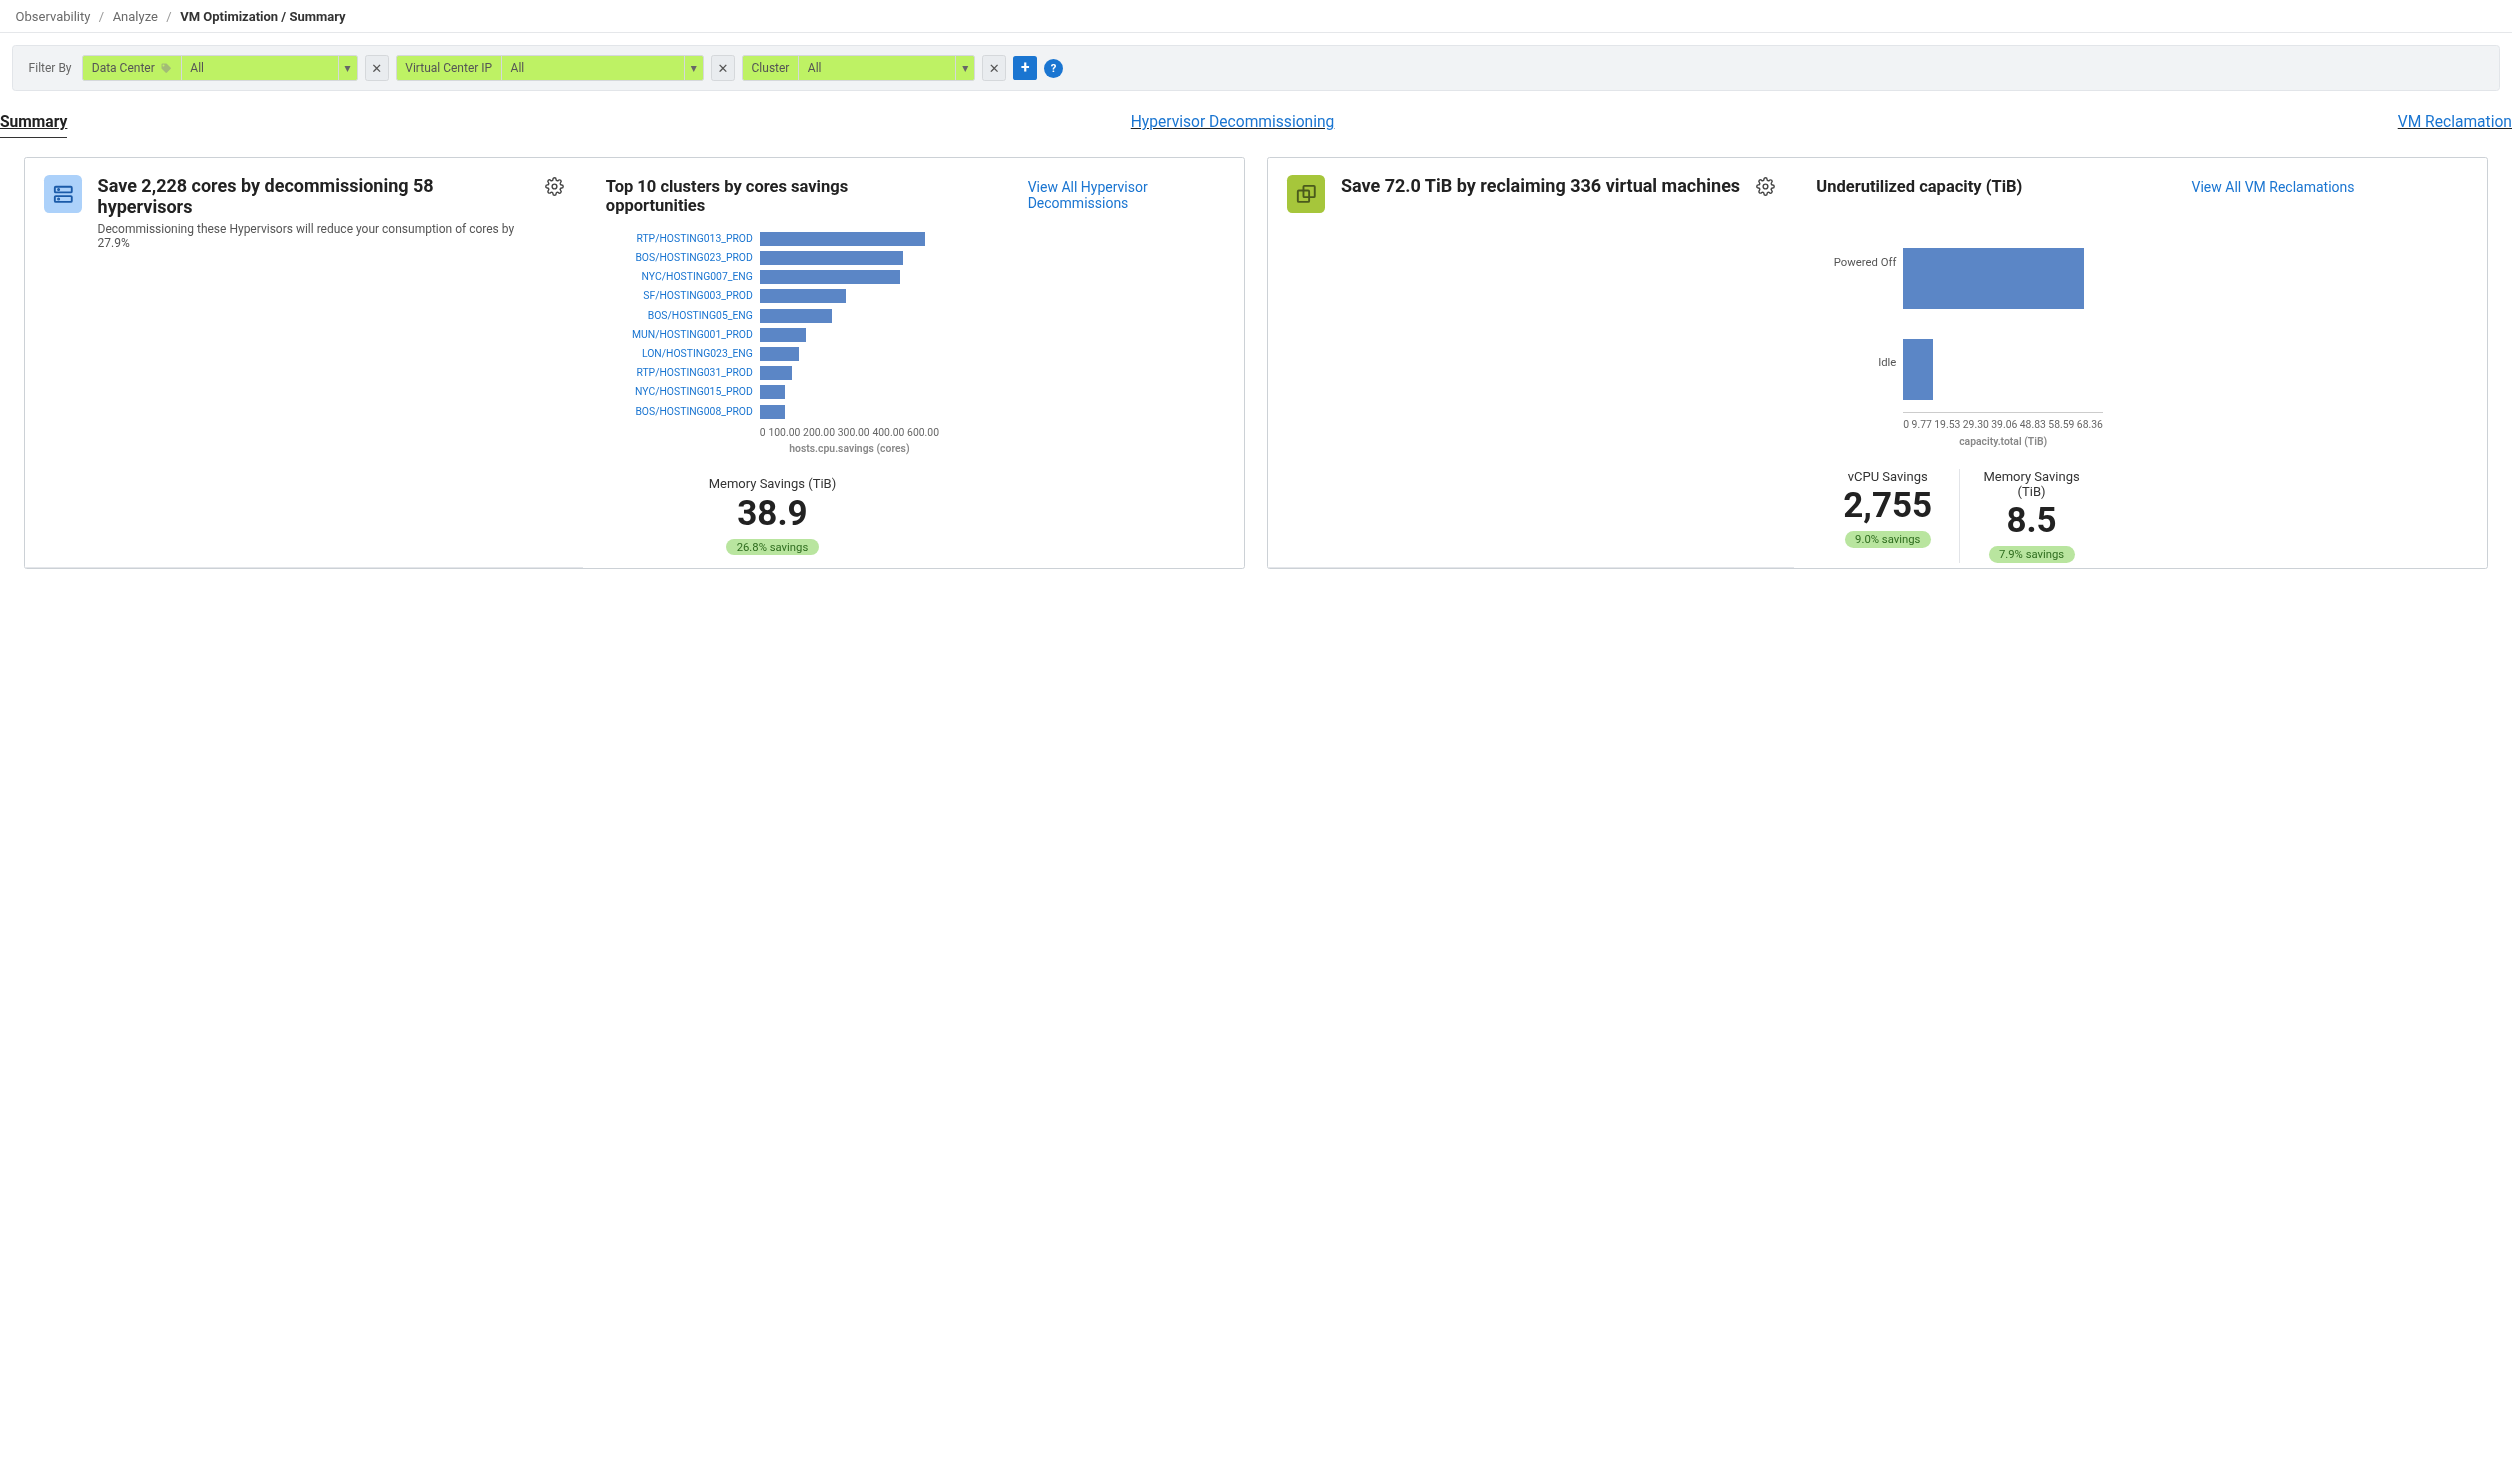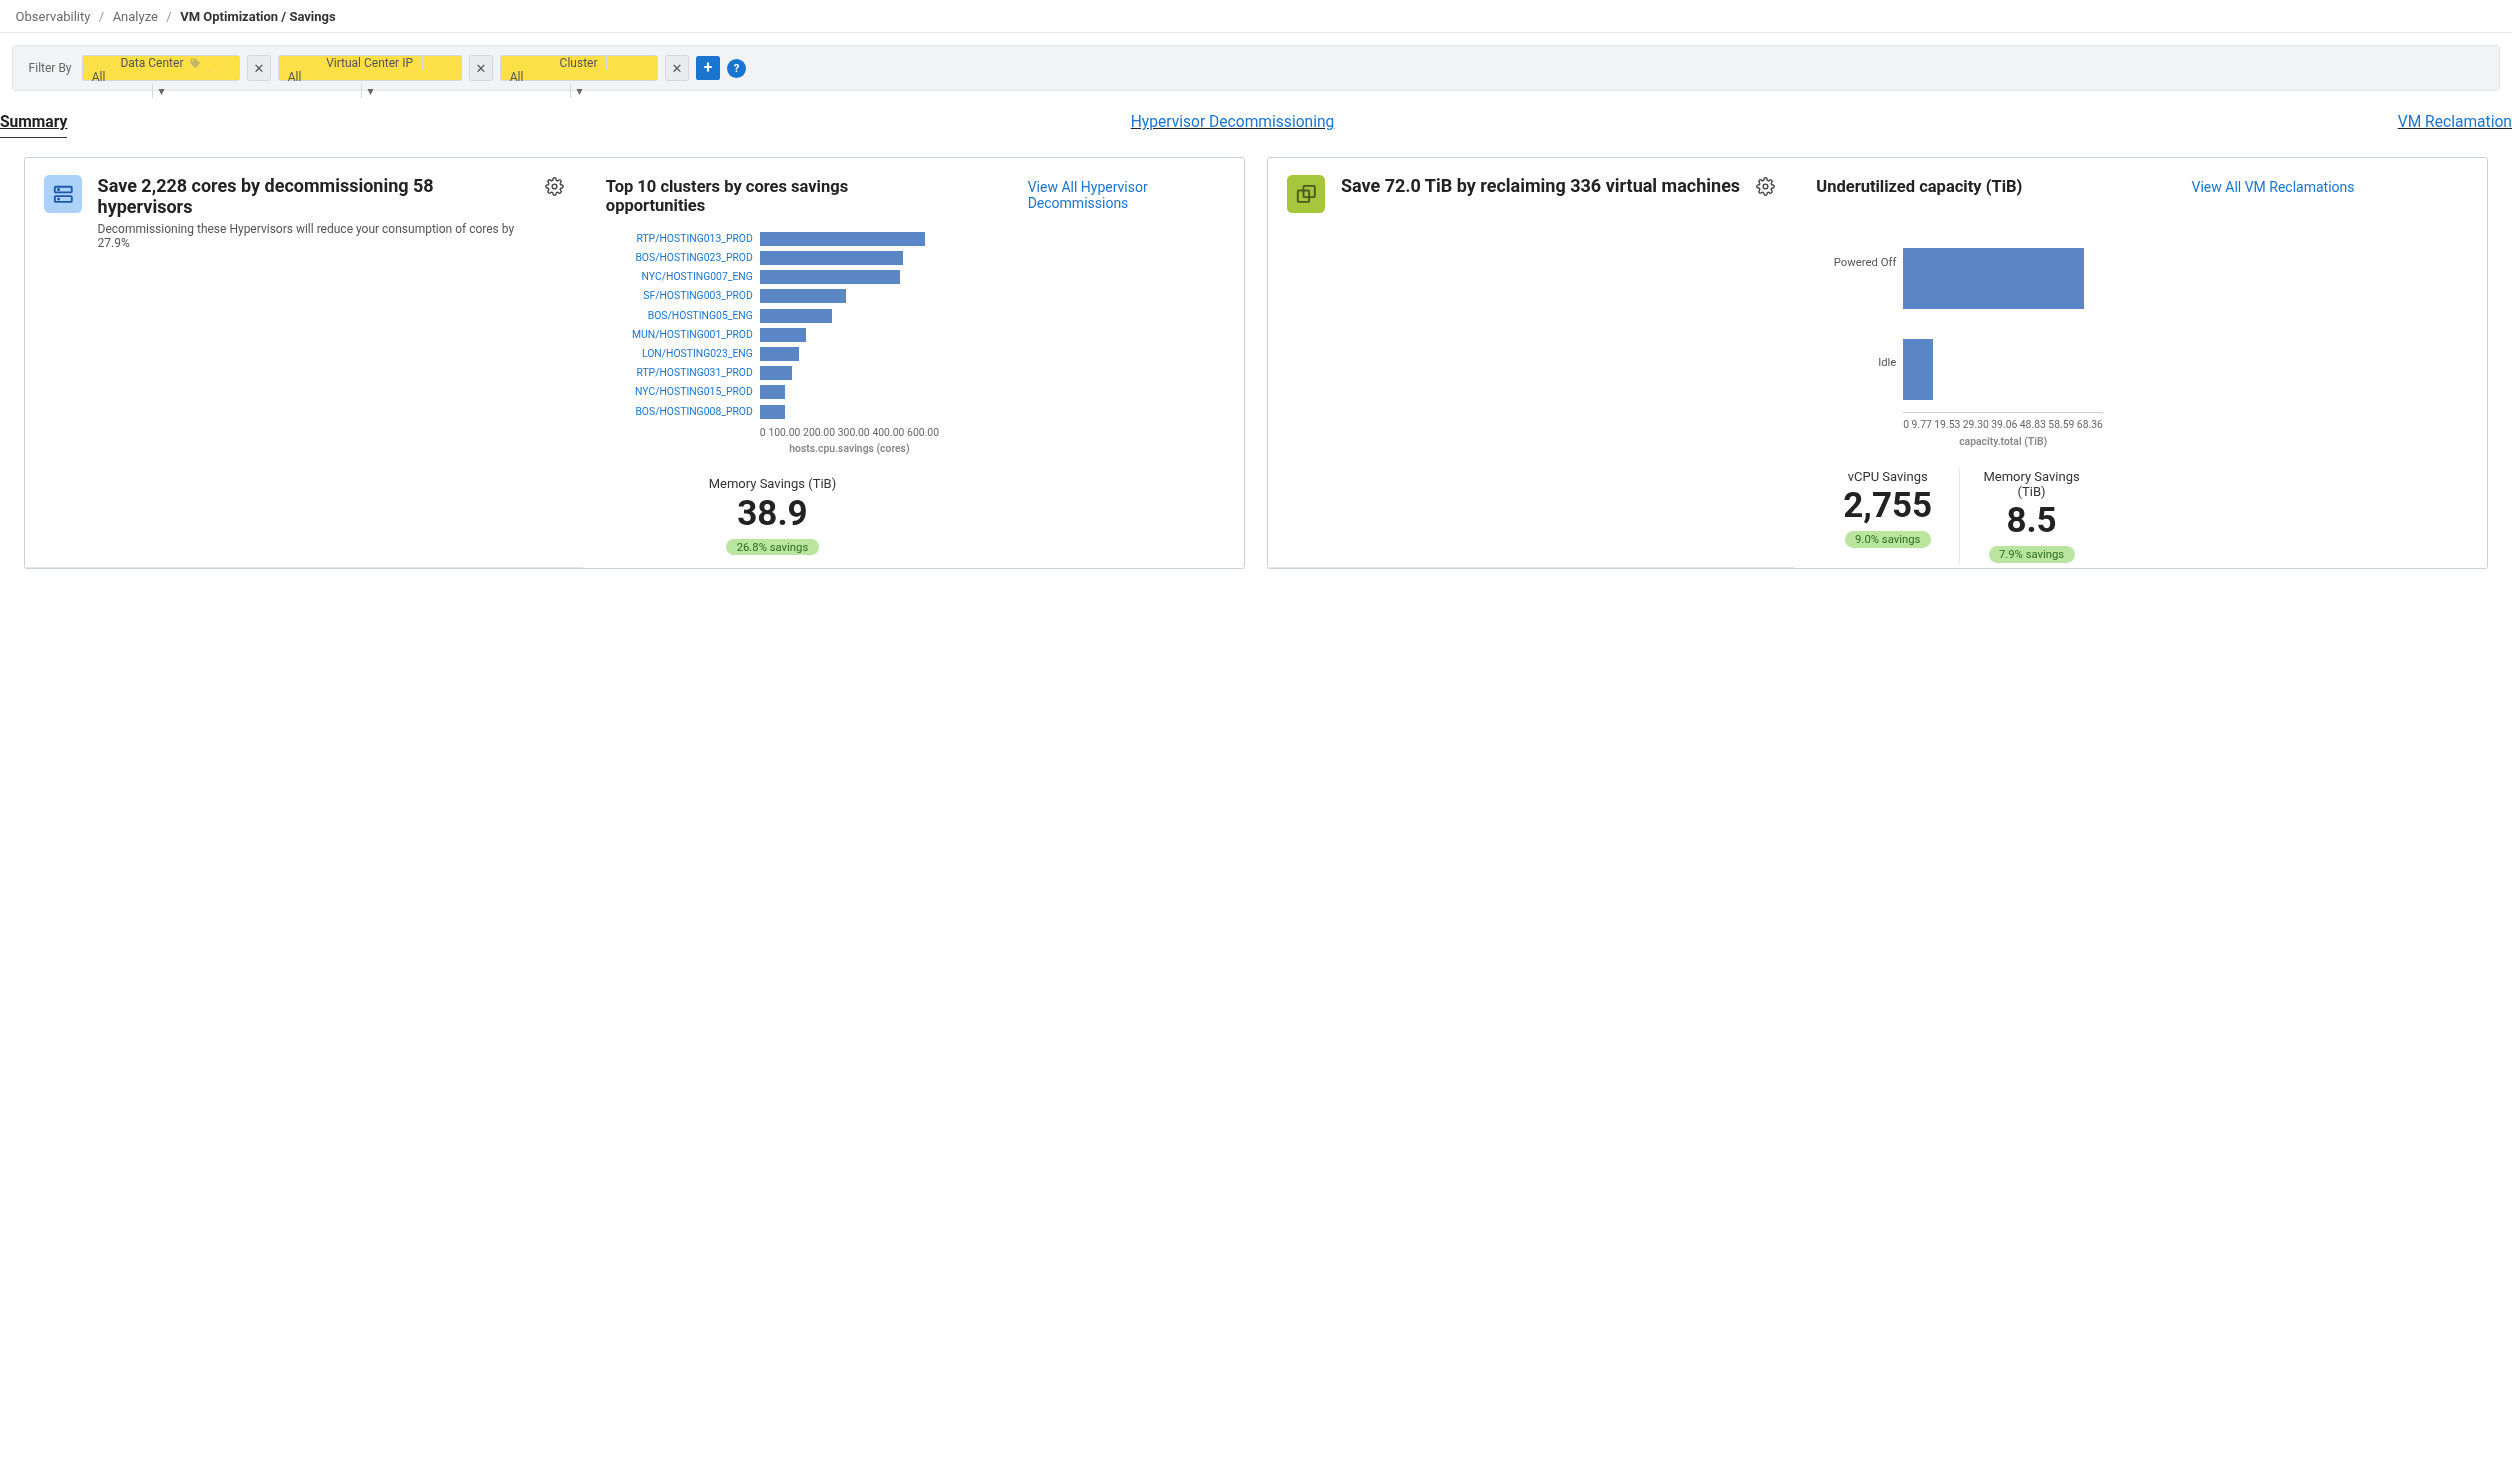--- a/index.html
+++ b/index.html
@@ -22,21 +22,21 @@
   *{box-sizing:border-box;}
   body{margin:0;background:var(--bg);}
 
   
   .crumbs{padding:8.7px 15.6px;border-bottom:0.9px solid #e5e7ea;color:var(--muted);font-size:13px;}
   .crumbs .sep{margin:0 5.2px;color:#999;}
   .crumbs .cur{font-weight:700;color:#333;}
 
   
   .filterbar{margin:12px 12px 0 12px;padding:8.7px 15.6px;background:var(--filter-bg);border:0.9px solid #e2e5e9;border-radius:3.5px;display:flex;align-items:center;gap:7px;}
-  .token{display:flex;align-items:center;border:0.9px solid var(--border);border-radius:2.6px;background:#fde047;height:26px;flex-direction:column;}
+  .token{display:flex;align-items:center;border:0.9px solid var(--border);border-radius:2.6px;background:#bef264;height:26px;}
   .token .lbl{padding:0 8.7px;color:#555;font-size:12px;border-right:0.9px solid var(--border);display:flex;align-items:center;gap:5.2px;height:100%;}
   .token .val{padding:0 8.7px;color:#555;font-size:12px;min-width:156px;display:flex;align-items:center;height:100%;}
   .token .caret{width:19px;display:flex;align-items:center;justify-content:center;color:#666;border-left:0.9px solid var(--border);height:100%;}
   .xbtn{width:24px;height:26px;display:flex;align-items:center;justify-content:center;border:0.9px solid var(--border);border-radius:2.6px;background:#e9ecef;color:#555;font-size:13px;cursor:pointer;}
   .plusbtn{width:24px;height:24px;display:flex;align-items:center;justify-content:center;border-radius:2.6px;background:#1a75d1;color:#fff;font-size:15.6px;cursor:pointer;font-weight:700;}
   .qicon{width:19px;height:19px;border-radius:50%;background:#1a75d1;color:#fff;display:flex;align-items:center;justify-content:center;font-weight:700;font-size:11.3px;}
   .filter-label{color:#666;font-size:12px;margin-right:3.5px;}
   .tag-icon{width:12px;height:12px;opacity:.5;}
 
   
@@ -92,21 +92,21 @@
   svg{display:block;}
 </style>
 </head>
 <body>
 
 <div class="crumbs">
   <span>Observability</span>
   <span class="sep">/</span>
   <span>Analyze</span>
   <span class="sep">/</span>
-  <span class="cur">VM Optimization / Savings</span>
+  <span class="cur">VM Optimization / Summary</span>
 </div>
 
 <div class="filterbar">
   <span class="filter-label">Filter By</span>
 
   <div class="token">
     <span class="lbl">
       <span>Data Center</span>
       <svg class="tag-icon" viewBox="0 0 24 24" fill="#888">
           <path d="M21 11l-8-8H5a2 2 0 00-2 2v8l8 8a2 2 0 003 0l7-7a2 2 0 000-3zM7 9a2 2 0 110-4 2 2 0 010 4z"></path>

